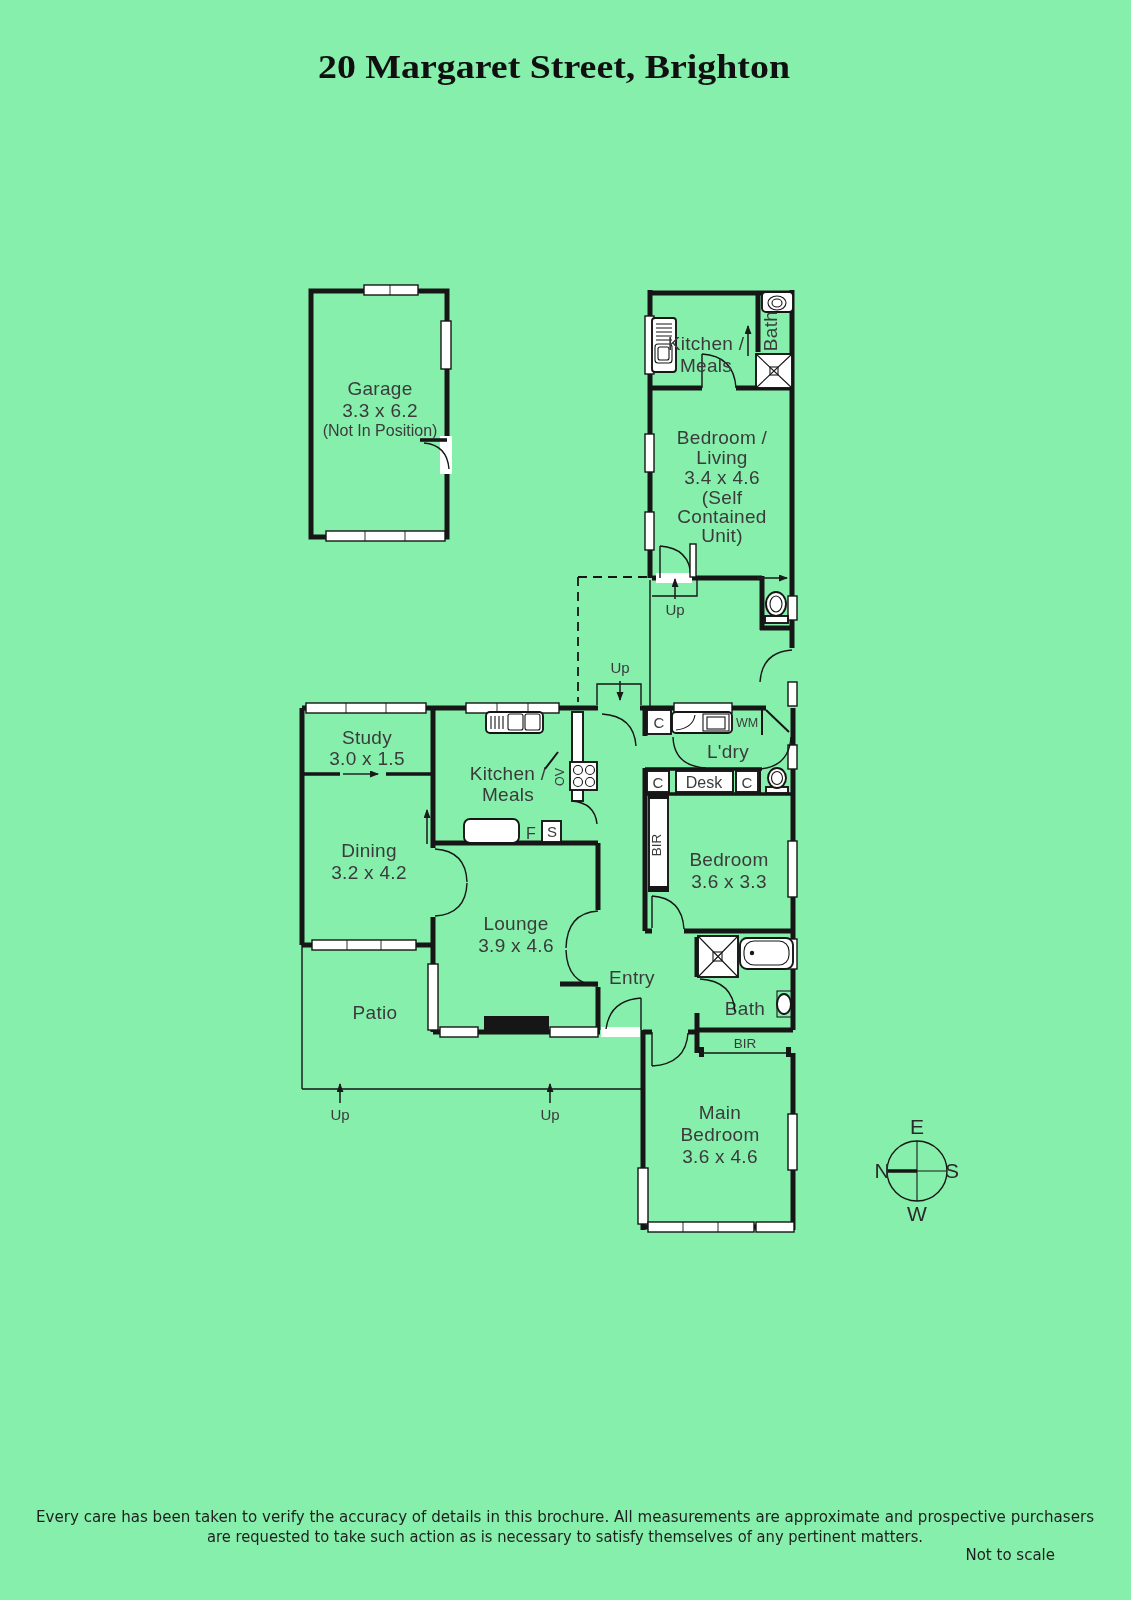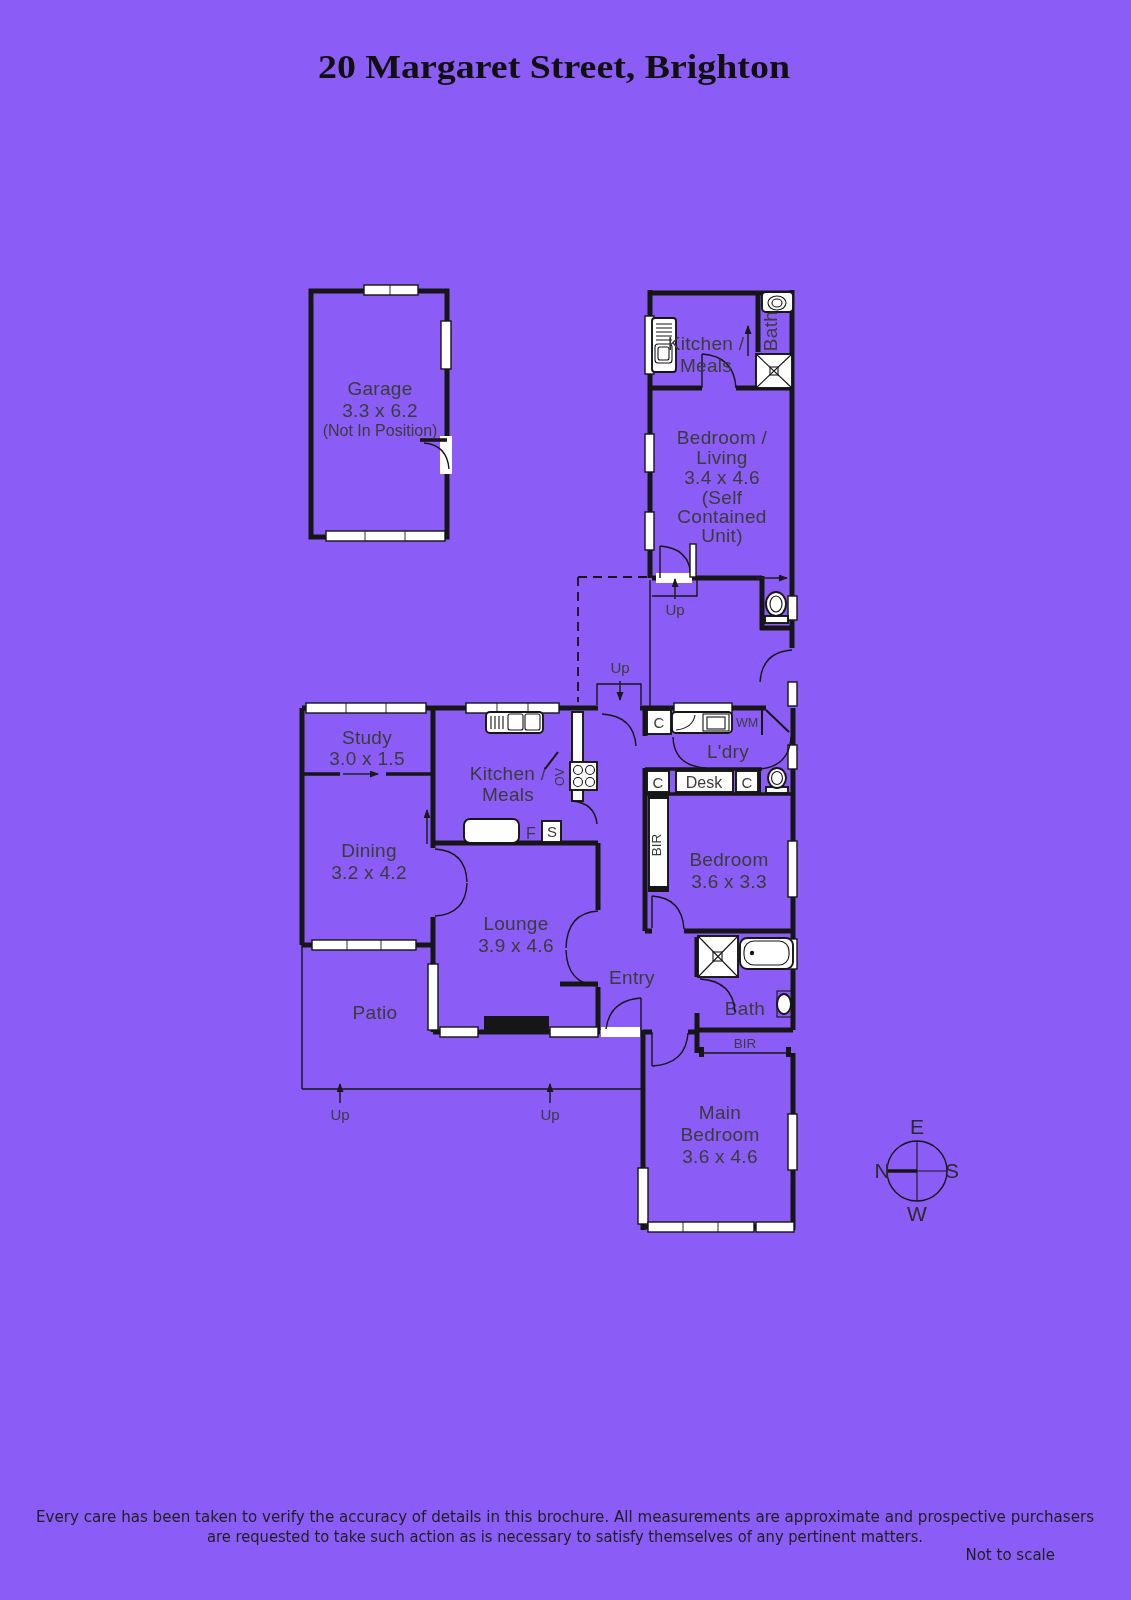--- a/index.html
+++ b/index.html
@@ -1,16 +1,16 @@
 <!DOCTYPE html>
 <html><head>
 <meta charset="utf-8">
 <style>
   html,body{margin:0;padding:0;background:#fff;}
-  .page{width:1131px;height:1600px;position:relative;background:#8b5cf6;overflow:hidden;}
+  .page{width:1131px;height:1600px;position:relative;background:#86efac;overflow:hidden;}
   svg{display:block;}
   
   .w5{stroke:#161616;stroke-width:5;fill:none;stroke-linecap:butt;}
   .w4{stroke:#161616;stroke-width:3.6;fill:none;stroke-linecap:butt;}
   .w2{stroke:#161616;stroke-width:2;fill:none;}
   .thin{stroke:#161616;stroke-width:1.4;fill:none;}
   .arc{stroke:#161616;stroke-width:1.4;fill:none;}
   .dash{stroke:#161616;stroke-width:1.8;fill:none;stroke-dasharray:9 6;}
   .win{fill:#ffffff;stroke:#161616;stroke-width:1.4;}
   .wt{stroke:#161616;stroke-width:0.9;fill:none;}

